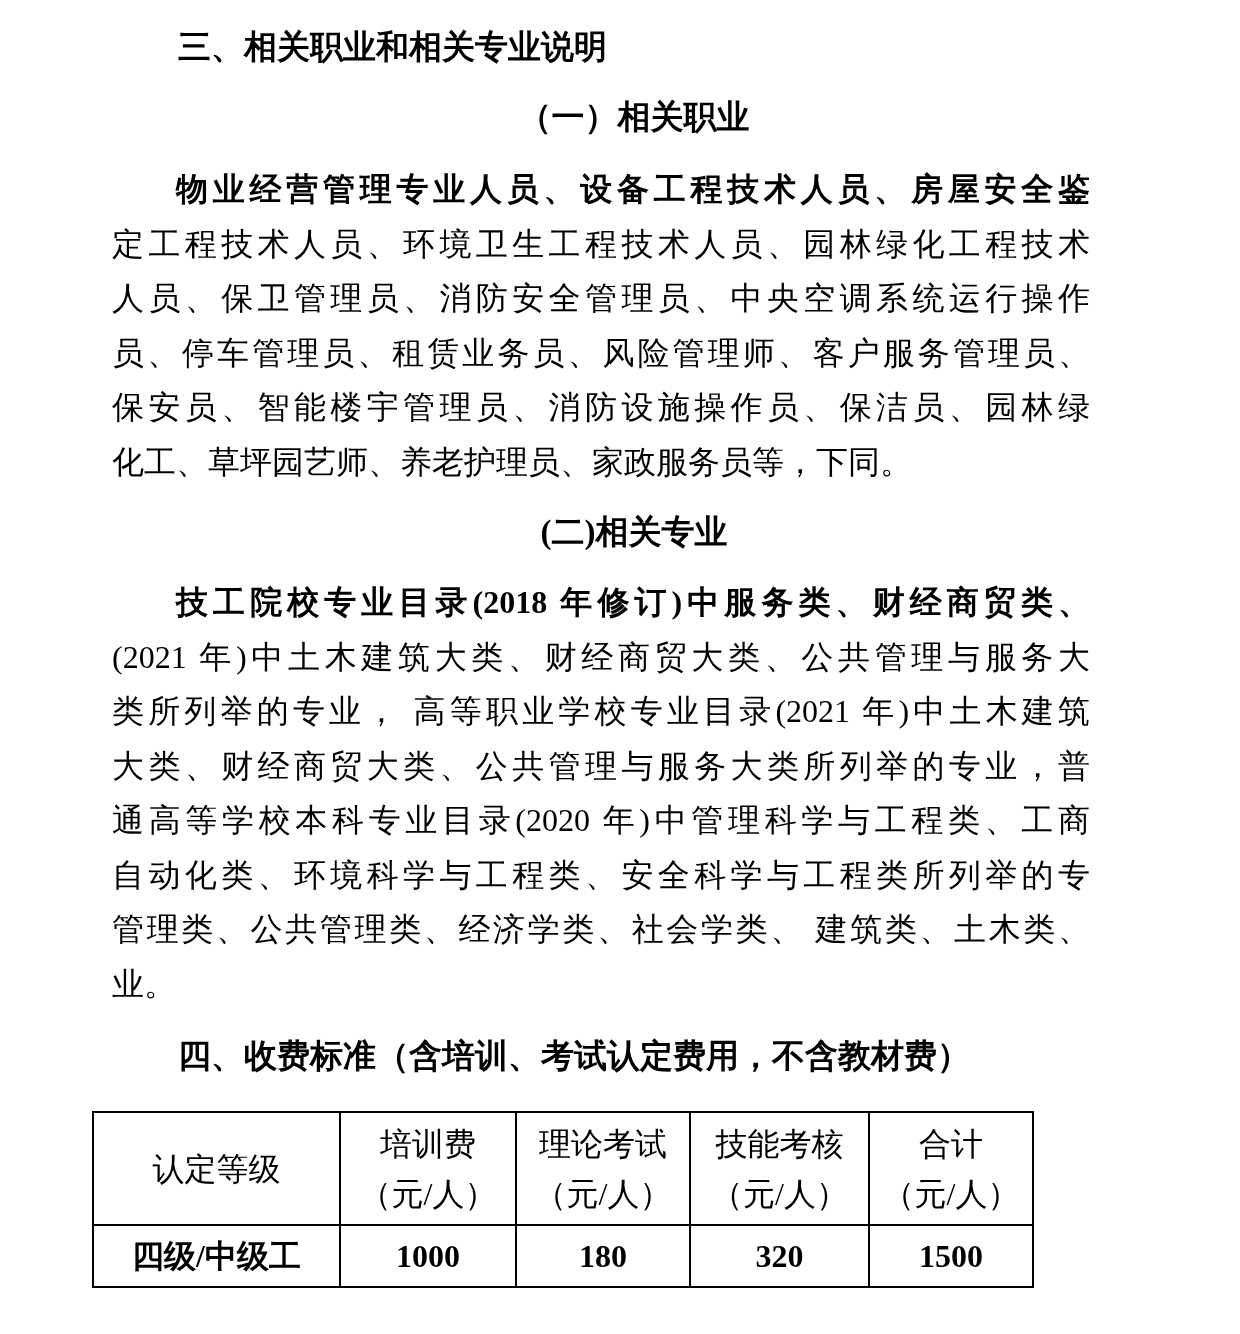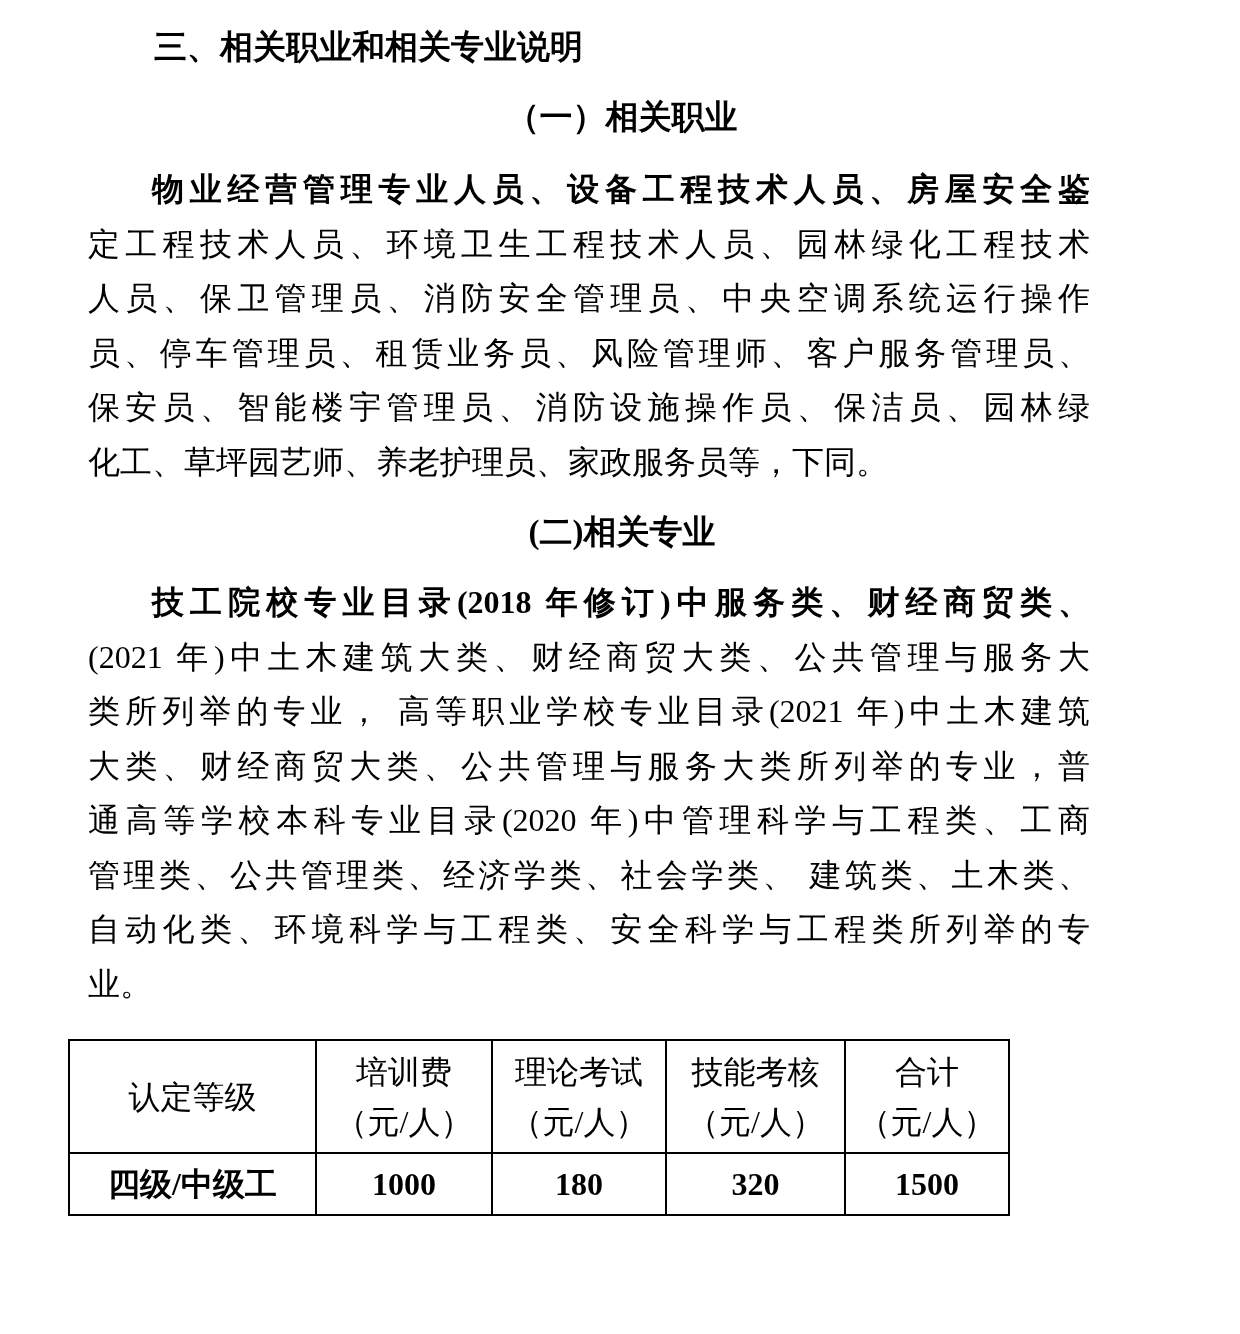--- a/index.html
+++ b/index.html
@@ -10,21 +10,21 @@
   body {
     width: 1240px;
     height: 1334px;
     overflow: hidden;
     color: #000;
     font-family: "Liberation Serif", "DejaVu Serif", serif;
   }
   .doc {
     box-sizing: border-box;
     width: 1240px;
-    padding: 20px 150px 0 88px;
+    padding: 20px 150px 0 112px;
   }
   .sec-heading {
     margin: 0;
     font-family: "Liberation Sans", "DejaVu Sans", sans-serif;
     font-weight: bold;
     font-size: 33px;
     line-height: 54px;
     text-indent: 2em;
     text-align: left;
   }
@@ -90,25 +90,26 @@
     </div>
 
   <h3 class="sub-heading">(二)相关专业</h3>
 
   <div class="para" id="para-majors">
       <div class="line first">技工院校专业目录(2018 年修订)中服务类、财经商贸类、</div>
       <div class="line">(2021 年)中土木建筑大类、财经商贸大类、公共管理与服务大</div>
       <div class="line">类所列举的专业， 高等职业学校专业目录(2021 年)中土木建筑</div>
       <div class="line">大类、财经商贸大类、公共管理与服务大类所列举的专业，普</div>
       <div class="line">通高等学校本科专业目录(2020 年)中管理科学与工程类、工商</div>
+      <div class="line">自动化类、环境科学与工程类、安全科学与工程类所列举的专</div>
       <div class="line">管理类、公共管理类、经济学类、社会学类、 建筑类、土木类、</div>
-      <div class="line">自动化类、环境科学与工程类、安全科学与工程类所列举的专</div>
       <div class="line last">业。</div>
     </div>
 
+  <h2 class="sec-heading" id="sec4-heading">四、收费标准（含培训、考试认定费用，不含教材费）</h2>
 
   <table class="fee-table">
     <colgroup>
       <col style="width:247px">
       <col style="width:176px">
       <col style="width:174px">
       <col style="width:179px">
       <col style="width:164px">
     </colgroup>
     <thead>

